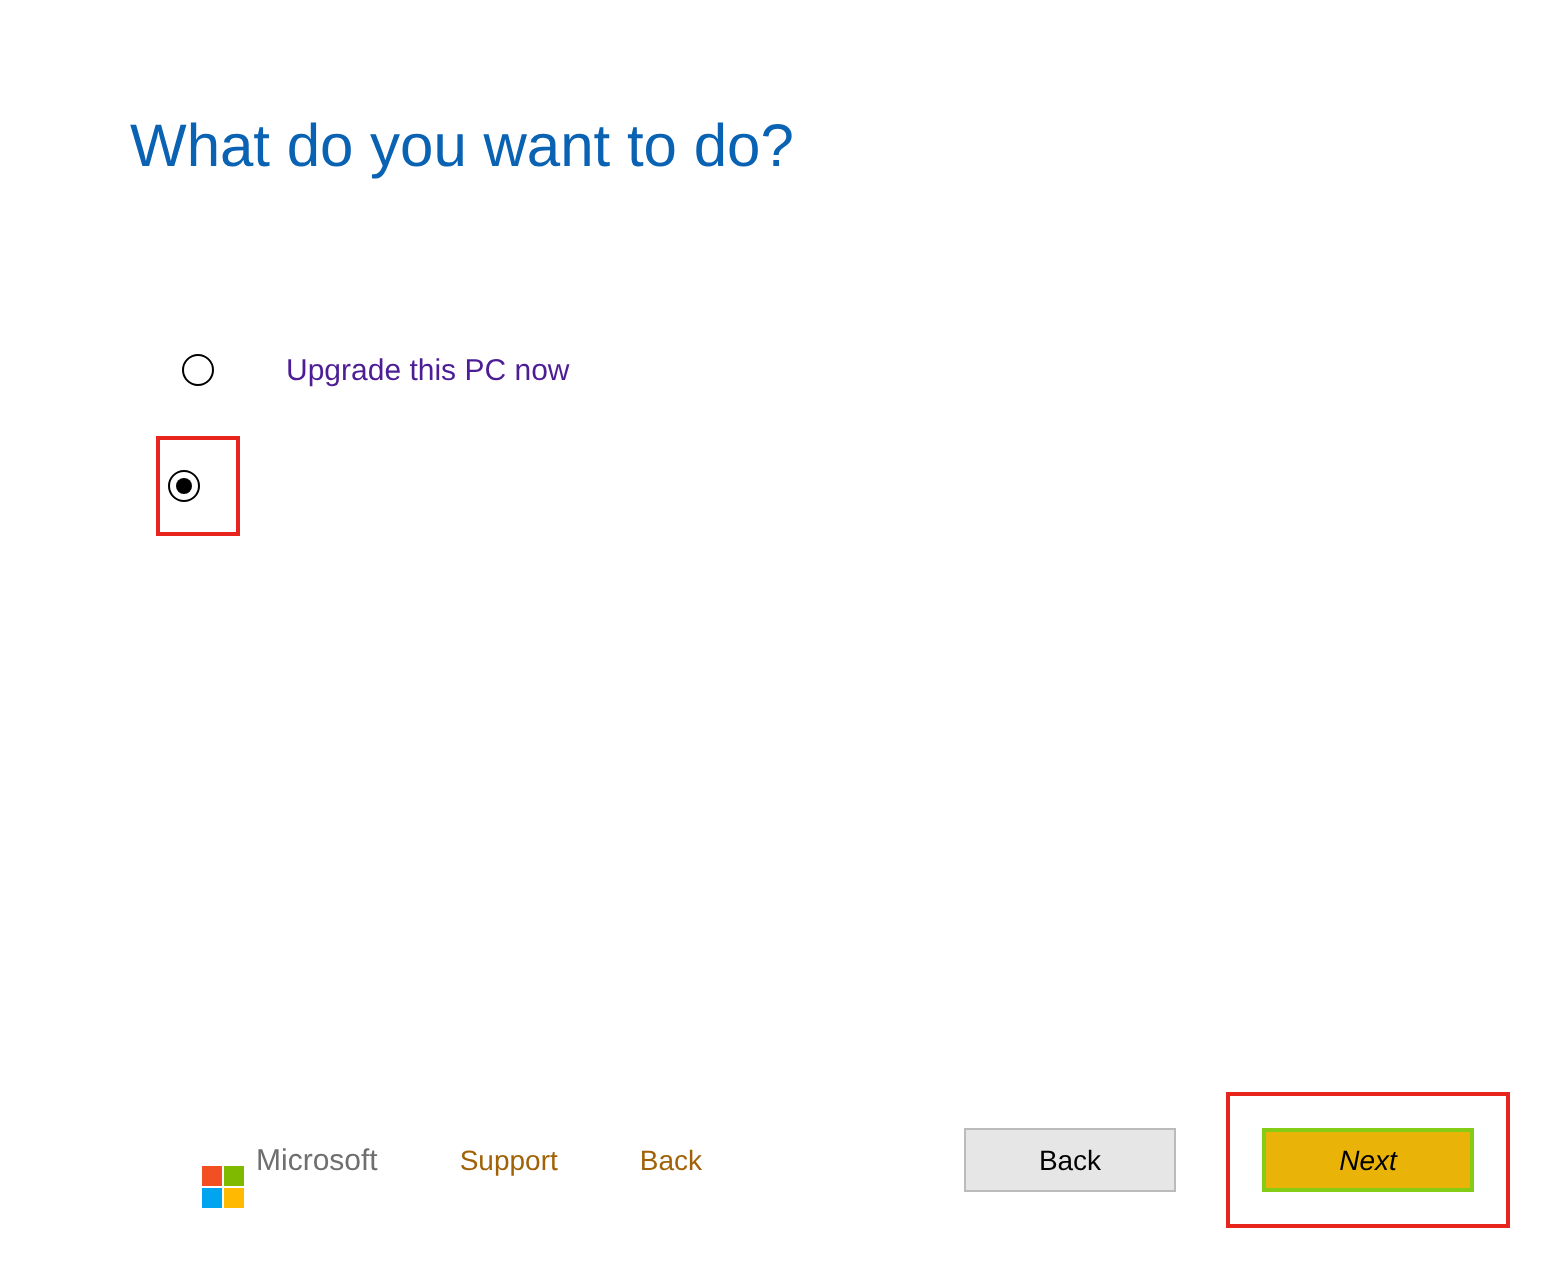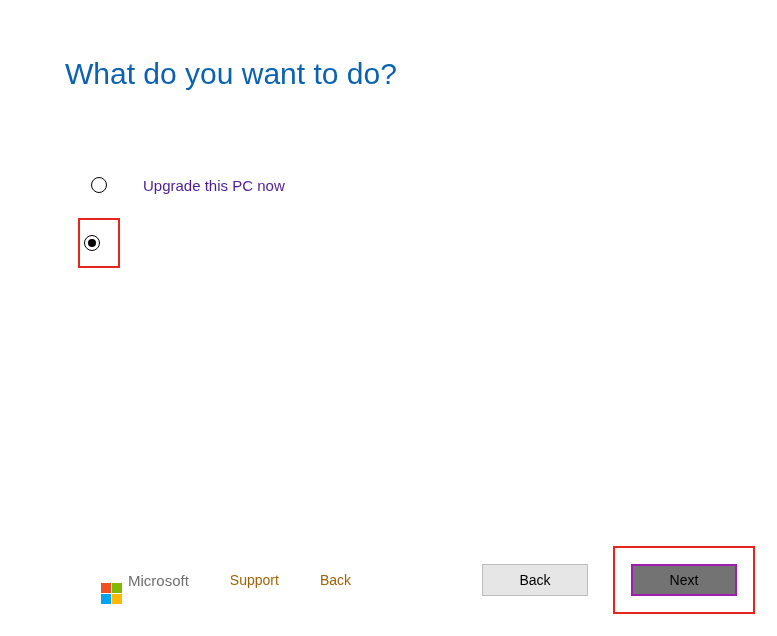--- a/index.html
+++ b/index.html
@@ -112,23 +112,24 @@
       font-family: inherit;
       cursor: pointer;
       border: 1px solid #bbb;
     }
     .btn.back {
       background: #e6e6e6;
       color: #000;
       margin-right: 12px;
     }
     .btn.next {
-      background: #737373;
-      border: 2px solid #a21caf;
+      background: #eab308;
+      border: 2px solid #84cc16;
       color: #000;
+      font-style: italic;
     }
     .next-wrap {
       border: 2.5px solid #e8241e;
       padding: 3px;
       display: inline-flex;
     }
   </style>
 </head>
 <body>
 

